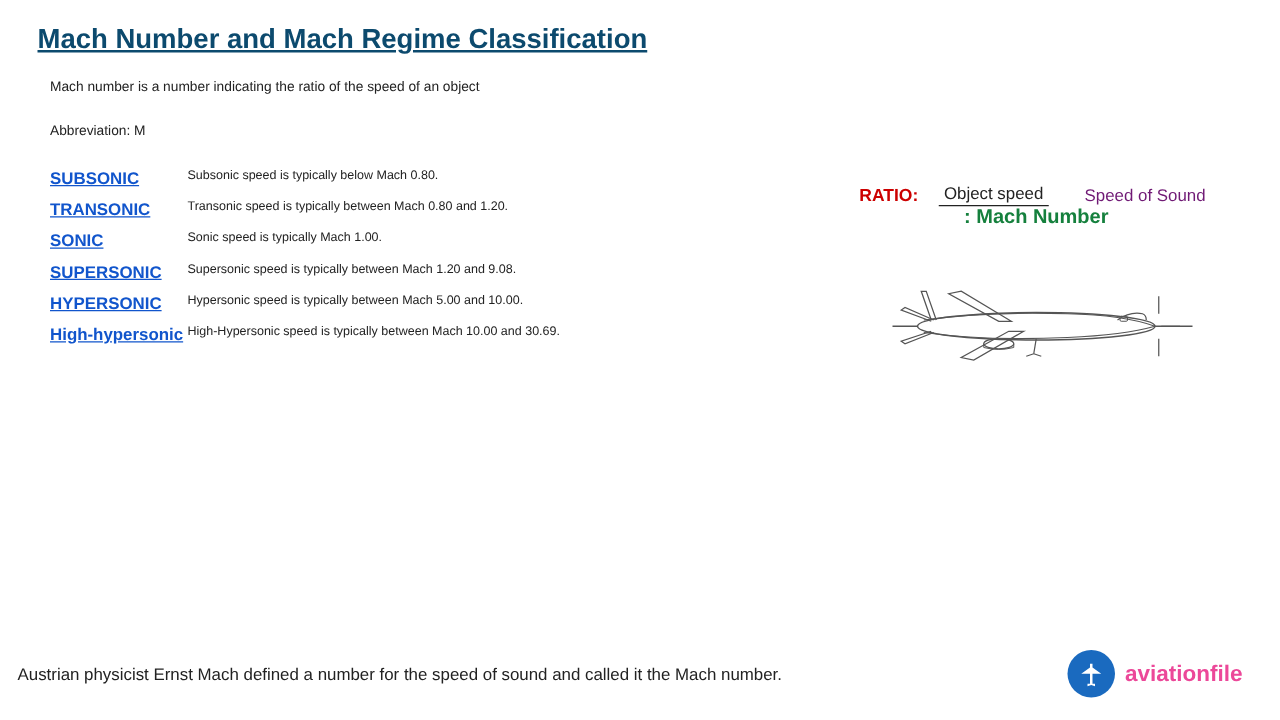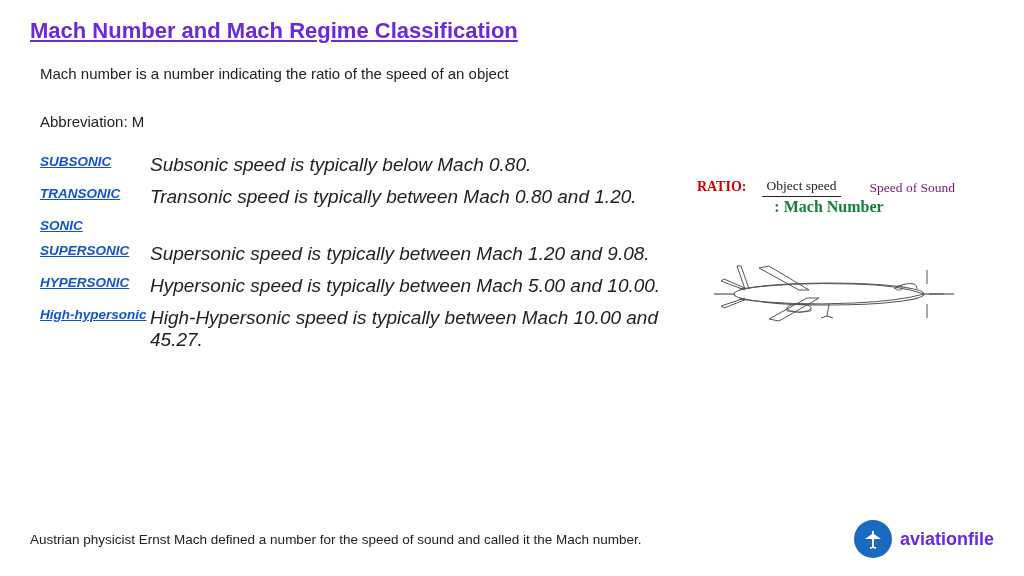--- a/index.html
+++ b/index.html
@@ -6,28 +6,28 @@
     body {
       background: #ffffff;
       font-family: Arial, Helvetica, sans-serif;
       width: 1024px;
       height: 576px;
       overflow: hidden;
       position: relative;
       padding: 18px 30px 18px 30px;
     }
     .title {
-      color: #6d28d9;
+      color: #0c4a6e;
       font-size: 22px;
       font-weight: bold;
       text-decoration: underline;
       margin-bottom: 18px;
     }
     .intro {
-      font-size: 15px;
+      font-size: 11px;
       color: #222;
       line-height: 1.6;
       margin-bottom: 20px;
       margin-left: 10px;
     }
     .content-area {
       display: flex;
       flex-direction: row;
       gap: 0;
     }
@@ -40,42 +40,40 @@
       flex-direction: column;
       align-items: center;
       gap: 20px;
       padding-top: 0px;
     }
     .regime-row {
       display: flex;
       align-items: flex-start;
       margin-bottom: 10px;
       margin-left: 10px;
-      font-style: italic;
     }
     .regime-label {
       color: #1155cc;
       text-decoration: underline;
       font-size: 13.5px;
       font-weight: bold;
       min-width: 110px;
       display: inline-block;
     }
     .regime-label.caps {
       text-transform: uppercase;
     }
     .regime-desc {
-      font-size: 19px;
+      font-size: 10px;
       color: #222;
     }
     .ratio-box {
       text-align: center;
-      margin-top: 23px;
+      margin-top: 12px;
       margin-right: 10px;
-      font-family: Liberation Serif, serif;
     }
     .ratio-label {
       color: #cc0000;
       font-size: 14px;
       font-weight: bold;
       display: inline-block;
       margin-right: 6px;
       vertical-align: middle;
     }
     .fraction {
@@ -108,21 +106,21 @@
     }
     
     .airplane-container {
       margin-top: 10px;
       margin-right: 10px;
     }
     
     .footer {
       position: absolute;
       bottom: 18px;
-      left: 30px;
+      left: 14px;
       right: 30px;
       display: flex;
       align-items: center;
       justify-content: space-between;
       text-align: center;
     }
     .footer-text {
       font-size: 13.5px;
       color: #222;
     }
@@ -136,21 +134,21 @@
       height: 38px;
       background: #1a6abf;
       border-radius: 50%;
       display: flex;
       align-items: center;
       justify-content: center;
     }
     .brand-name {
       font-size: 18px;
       font-weight: bold;
-      color: #6d28d9;
+      color: #ec4899;
     }
   </style>
 </head>
 <body>
 
 <div class="title">Mach Number and Mach Regime Classification</div>
 
 <div class="intro">
   <span>Mach number is a number indicating the ratio of the speed of an object</span><br>
   <br>
@@ -164,32 +162,33 @@
   <div class="regime-row">
         <span class="regime-label caps">SUBSONIC</span>
         <span class="regime-desc">Subsonic speed is typically below Mach 0.80.</span>
       </div>
       <div class="regime-row">
         <span class="regime-label caps">TRANSONIC</span>
         <span class="regime-desc">Transonic speed is typically between Mach 0.80 and 1.20.</span>
       </div>
       <div class="regime-row">
         <span class="regime-label caps">SONIC</span>
+        <span class="regime-desc">Sonic speed is typically Mach 1.00.</span>
       </div>
       <div class="regime-row">
         <span class="regime-label caps">SUPERSONIC</span>
         <span class="regime-desc">Supersonic speed is typically between Mach 1.20 and 9.08.</span>
       </div>
       <div class="regime-row">
         <span class="regime-label caps">HYPERSONIC</span>
         <span class="regime-desc">Hypersonic speed is typically between Mach 5.00 and 10.00.</span>
       </div>
       <div class="regime-row">
         <span class="regime-label">High-hypersonic</span>
-        <span class="regime-desc">High-Hypersonic speed is typically between Mach 10.00 and 45.27.</span>
+        <span class="regime-desc">High-Hypersonic speed is typically between Mach 10.00 and 30.69.</span>
       </div>
     </div>
 
   <div class="right-section">
     <div class="ratio-box">
       <span class="ratio-label">RATIO:</span>
       <span class="fraction">
         <span class="fraction-num">Object speed</span>
         <span class="fraction-den">Speed of Sound</span>
       </span>

